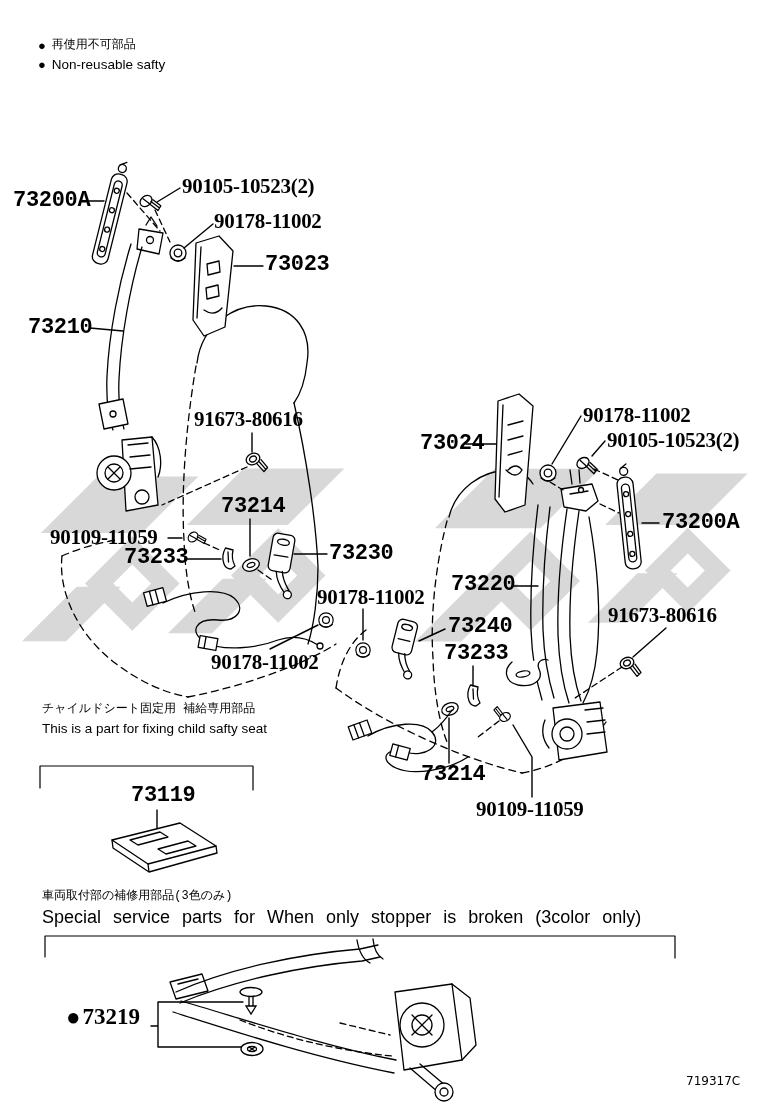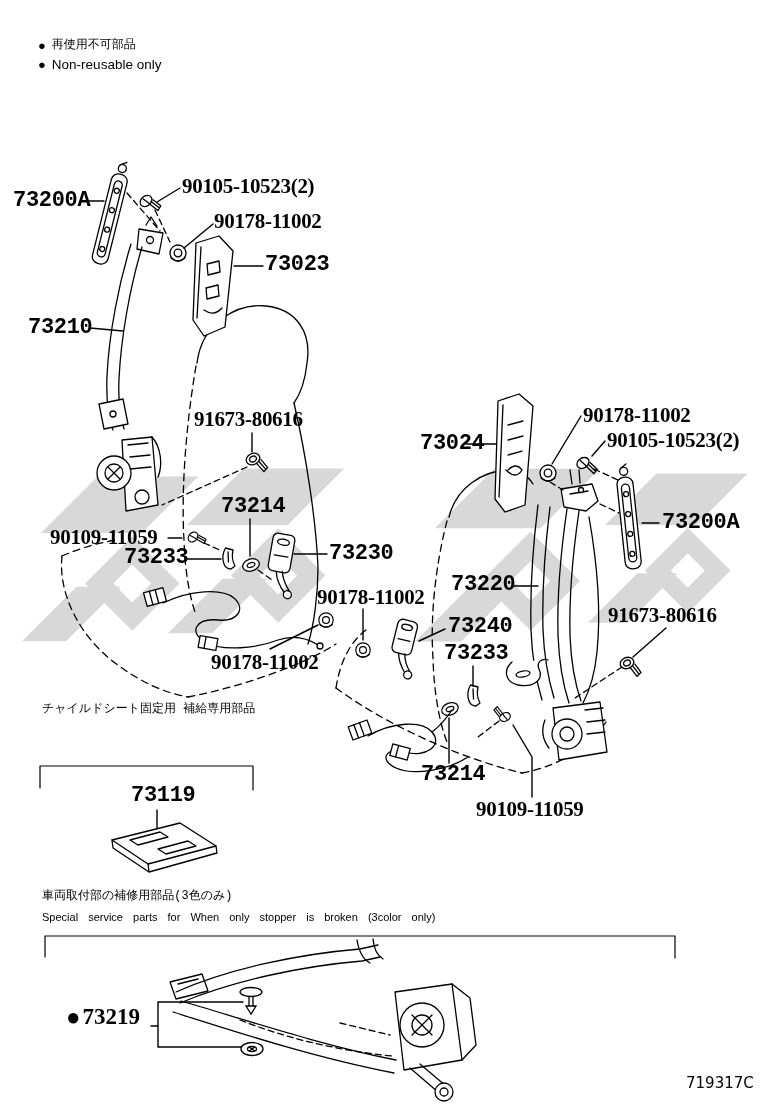--- a/index.html
+++ b/index.html
@@ -8,25 +8,25 @@
   .stage svg{position:absolute;left:0;top:0;}
   .pl{position:absolute;font:700 21px "Liberation Serif",serif;white-space:nowrap;color:#000;letter-spacing:-0.3px;}
   .pl.big{font-size:22px;font-family:Liberation Mono, monospace;}
   .legend{position:absolute;left:38px;top:36px;line-height:19px;}
   .legend .row{display:flex;align-items:center;gap:6px;}
   .dot{font-size:13px;line-height:1;}
   .jp{font-size:12px;font-family:Liberation Mono, monospace;}
   .en{font-size:13.5px;font-family:"Liberation Sans",sans-serif;}
   .note1{position:absolute;left:42px;top:700px;line-height:19px;}
   .note2{position:absolute;left:42px;top:886px;line-height:21px;}
-  .note2 .en{word-spacing:7px;font-size:11px;}
+  .note2 .en{word-spacing:7px;font-size:18px;}
   .bullet-label{position:absolute;left:66px;top:1004px;display:flex;align-items:center;gap:2px;}
   .bullet-label .dot{font-size:24px;}
   .bullet-label .num{font:700 23px "Liberation Serif",serif;}
-  .code{position:absolute;left:686px;top:1074px;font-size:15px;font-family:"DejaVu Sans",sans-serif;}
+  .code{position:absolute;left:686px;top:1074px;font-size:12px;font-family:"DejaVu Sans",sans-serif;}
 </style>
 </head>
 <body>
 
 <div class="stage">
 
 <svg width="760" height="1112" viewBox="0 0 760 1112">
   <defs>
     <g id="wm">
       <polygon points="18,62 72,8 168,8 114,62"></polygon>
@@ -308,21 +308,21 @@
   <use href="#g-grommet" transform="translate(252,1049)"></use>
 </svg>
 
 <div class="legend">
   <div class="row">
     <span class="dot">●</span>
     <span class="jp">再使用不可部品</span>
   </div>
   <div class="row">
     <span class="dot">●</span>
-    <span class="en">Non-reusable only</span>
+    <span class="en">Non-reusable safty</span>
   </div>
 </div>
 
 <div class="pl big" style="left:13px;top:188px">73200A</div>
 <div class="pl" style="left:182px;top:174px">90105-10523(2)</div>
 <div class="pl" style="left:214px;top:209px">90178-11002</div>
 <div class="pl big" style="left:265px;top:252px">73023</div>
 <div class="pl big" style="left:28px;top:315px">73210</div>
 <div class="pl" style="left:194px;top:407px">91673-80616</div>
 <div class="pl big" style="left:221px;top:494px">73214</div>
@@ -338,20 +338,21 @@
 <div class="pl big" style="left:451px;top:572px">73220</div>
 <div class="pl" style="left:608px;top:603px">91673-80616</div>
 <div class="pl big" style="left:448px;top:614px">73240</div>
 <div class="pl big" style="left:444px;top:641px">73233</div>
 <div class="pl big" style="left:421px;top:762px">73214</div>
 <div class="pl" style="left:476px;top:797px">90109-11059</div>
 <div class="pl big" style="left:131px;top:783px">73119</div>
 
 <div class="note1">
   <div class="jp">チャイルドシート固定用  補給専用部品</div>
+  <div class="en">This is a part for fixing child safty seat</div>
 </div>
 
 <div class="note2">
   <div class="jp">車両取付部の補修用部品(3色のみ)</div>
   <div class="en">Special service parts for When only stopper is broken (3color only)</div>
 </div>
 
 <div class="bullet-label">
   <span class="dot">●</span>
   <span class="num">73219</span>

